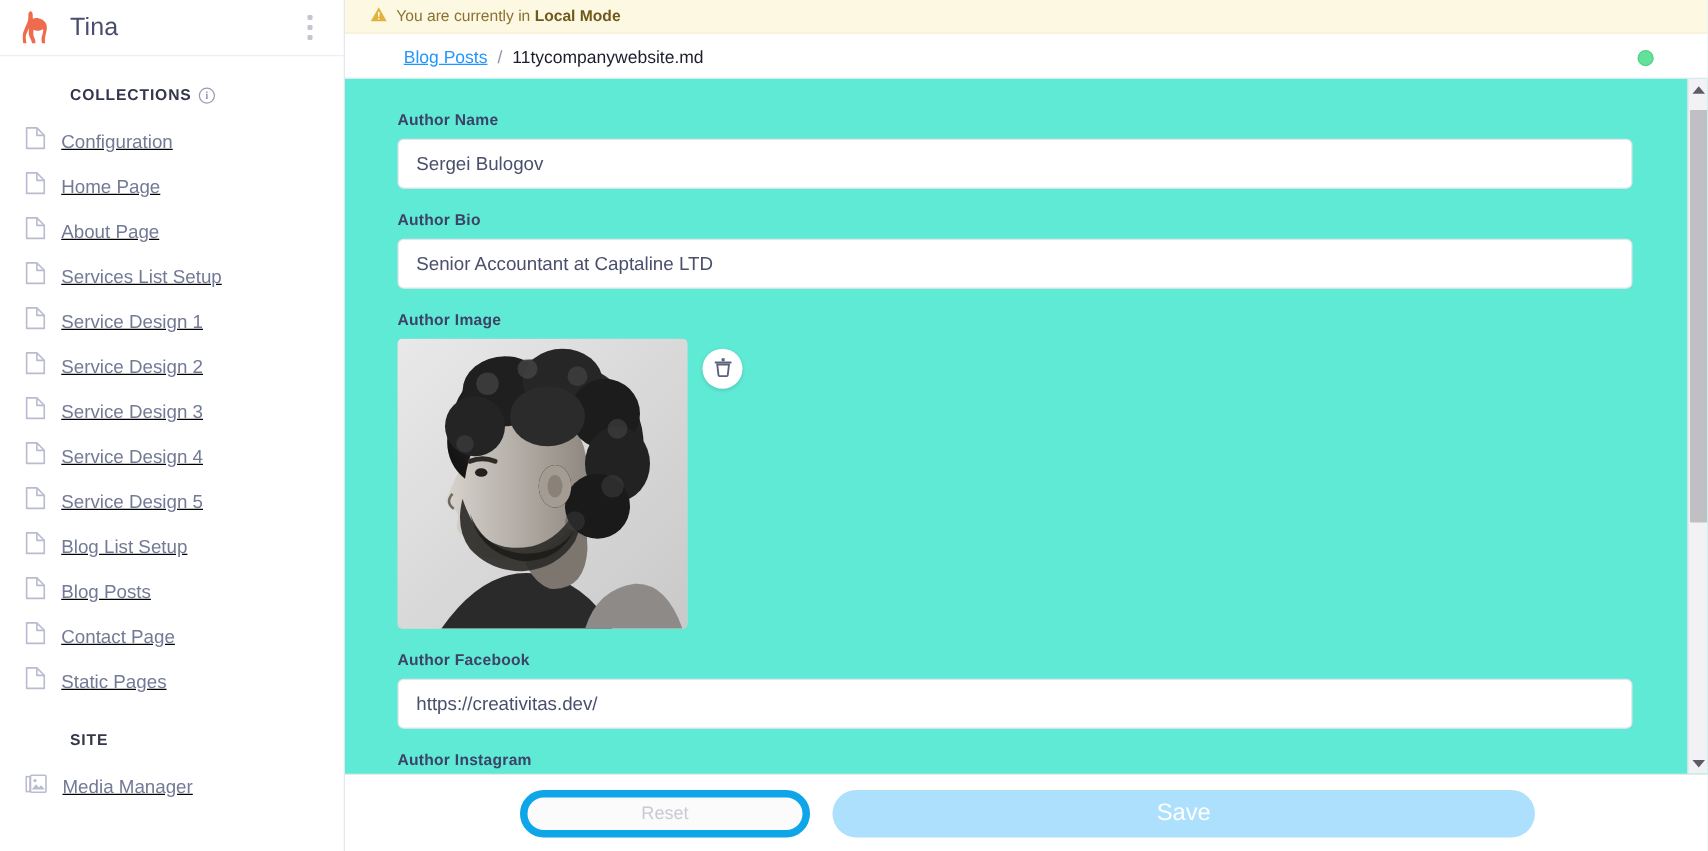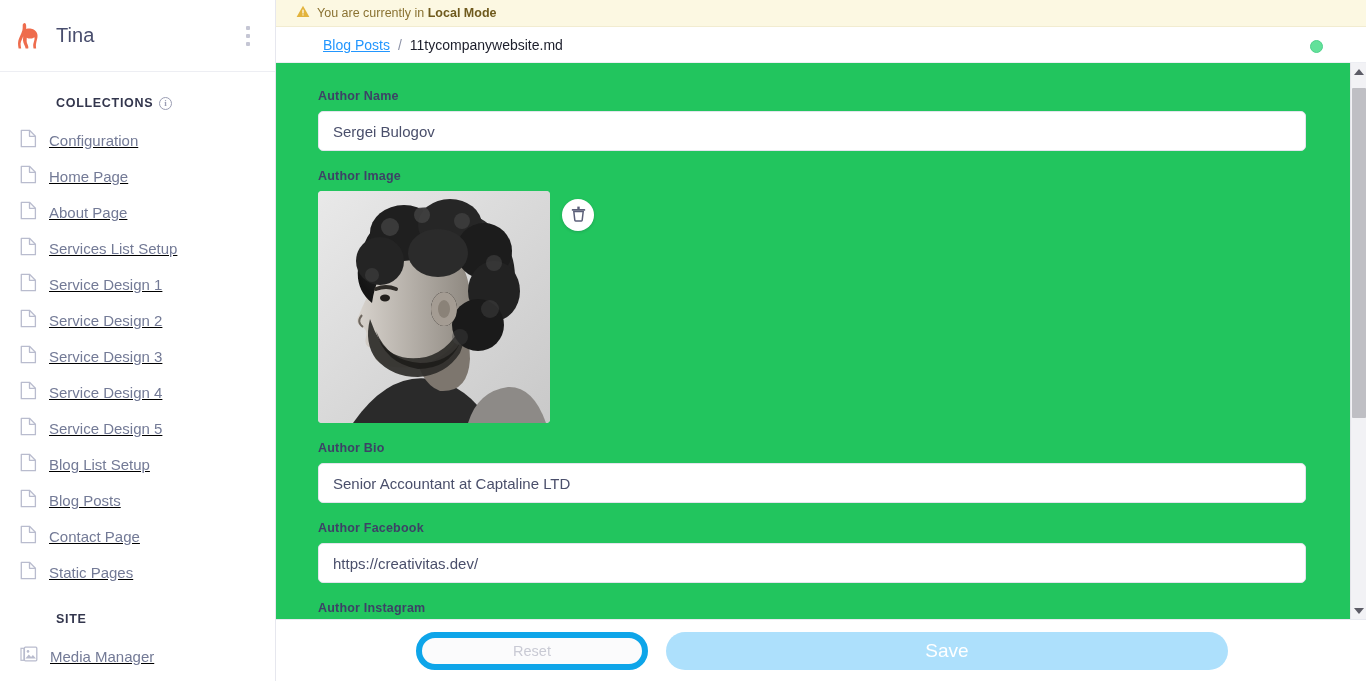--- a/index.html
+++ b/index.html
@@ -13,21 +13,21 @@
 
   
   .sidebar {
     width: 276px; height: 681px;
     background: #ffffff;
     border-right: 1px solid #e6e7ee;
     display: flex; flex-direction: column;
     flex: 0 0 276px;
   }
   .sidebar-header {
-    height: 72px;
+    height: 45px;
     display: flex; align-items: center;
     padding: 0 14px 0 18px;
     border-bottom: 1px solid #edeef3;
   }
   .brand { display: flex; align-items: center; gap: 12px; flex: 1; }
   .llama-logo { width: 26px; height: 28px; display:block; }
   .brand-title {
     font-size: 20px; color: #494e6e; letter-spacing: .1px;
     font-weight: 400;
   }
@@ -90,21 +90,21 @@
   .crumb-current { font-size: 14px; color: #1c1e2b; text-align: right; }
   .status-dot {
     position: absolute; right: 43px; top: 13px;
     width: 13px; height: 13px; border-radius: 50%;
     background: #63e19a; border: 1px solid #4ed28c;
   }
 
   
   .scroll-region {
     flex: 1; position: relative; overflow: hidden;
-    background: #22c55e;
+    background: #5eead4;
     border-bottom: 1px solid #e8e9ef;
   }
   .form-pane {
     position: absolute; inset: 0 16px 0 0;
     padding: 26px 42px 10px 42px;
     overflow: hidden;
   }
   .field { margin-bottom: 18px; }
   .field-label {
     font-size: 12.5px; font-weight: bold; color: #3d4266;
@@ -337,20 +337,25 @@
       <span class="crumb-current">11tycompanywebsite.md</span>
       <span class="status-dot"></span>
     </div>
 
     <div class="scroll-region">
       <div class="form-pane">
 
         <div class="field">
           <div class="field-label">Author Name</div>
           <input class="text-input" value="Sergei Bulogov" style="">
+        </div>
+
+        <div class="field">
+          <div class="field-label">Author Bio</div>
+          <input class="text-input" value="Senior Accountant at Captaline LTD" style="">
         </div>
 
         <div class="field">
           <div class="field-label">Author Image</div>
           <div class="image-field-row">
             <div class="image-thumb">
               <svg viewBox="0 0 232 232" xmlns="http://www.w3.org/2000/svg">
                 <defs>
                   <linearGradient id="bgg" x1="0" y1="0" x2="1" y2="1">
                     <stop offset="0%" stop-color="#e9e9e9"></stop>
@@ -410,25 +415,20 @@
                   <rect x="6.3" y="0.6" width="2.4" height="2.4" fill="#5c6079"></rect>
                   <rect x="0.8" y="3.1" width="13.4" height="1.7" rx=".5" fill="#5c6079"></rect>
                   <path d="M2.8 5.6 h9.4 l-1 8.6 a.8.8 0 0 1 -.8.7 H4.6 a.8.8 0 0 1 -.8 -.7 Z" fill="none" stroke="#5c6079" stroke-width="1.5"></path>
                 </svg>
               </span>
             </button>
           </div>
         </div>
 
         <div class="field">
-          <div class="field-label">Author Bio</div>
-          <input class="text-input" value="Senior Accountant at Captaline LTD" style="">
-        </div>
-
-        <div class="field">
           <div class="field-label">Author Facebook</div>
           <input class="text-input" value="https://creativitas.dev/" style="">
         </div>
 
         <div class="field">
           <div class="field-label">Author Instagram</div>
 
         </div>
 
       </div>

